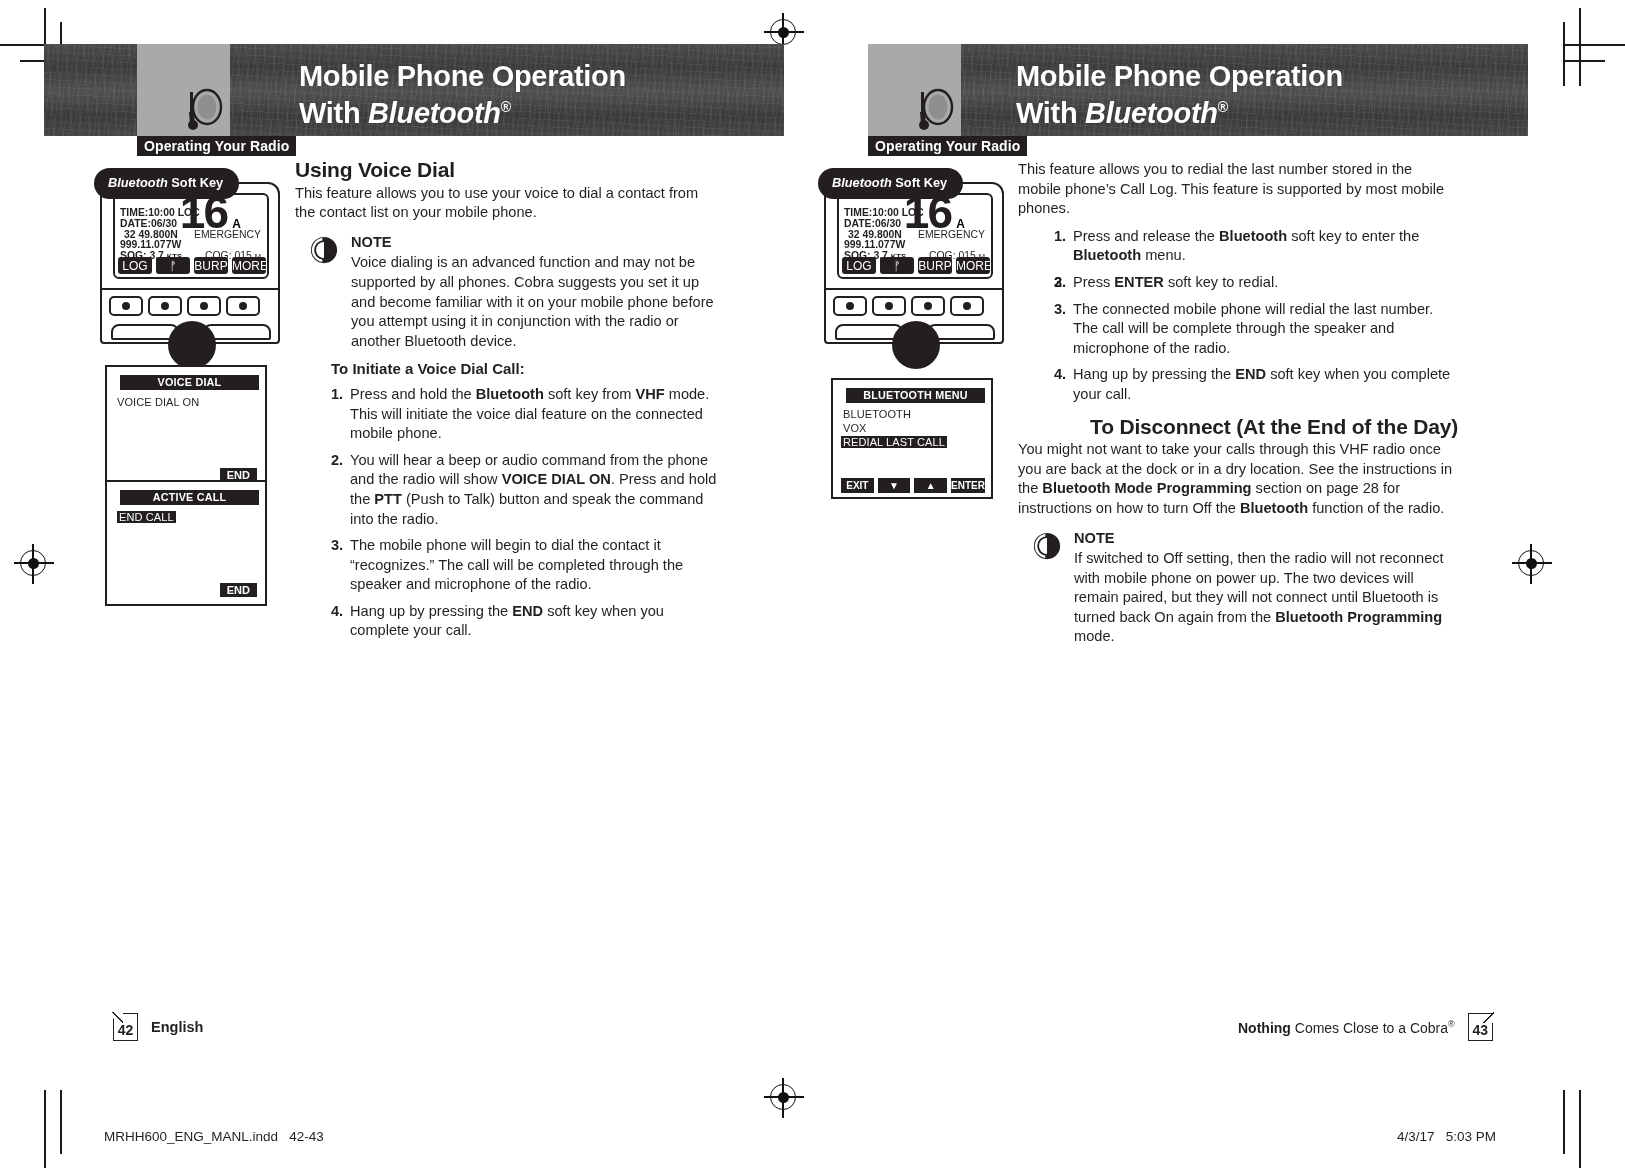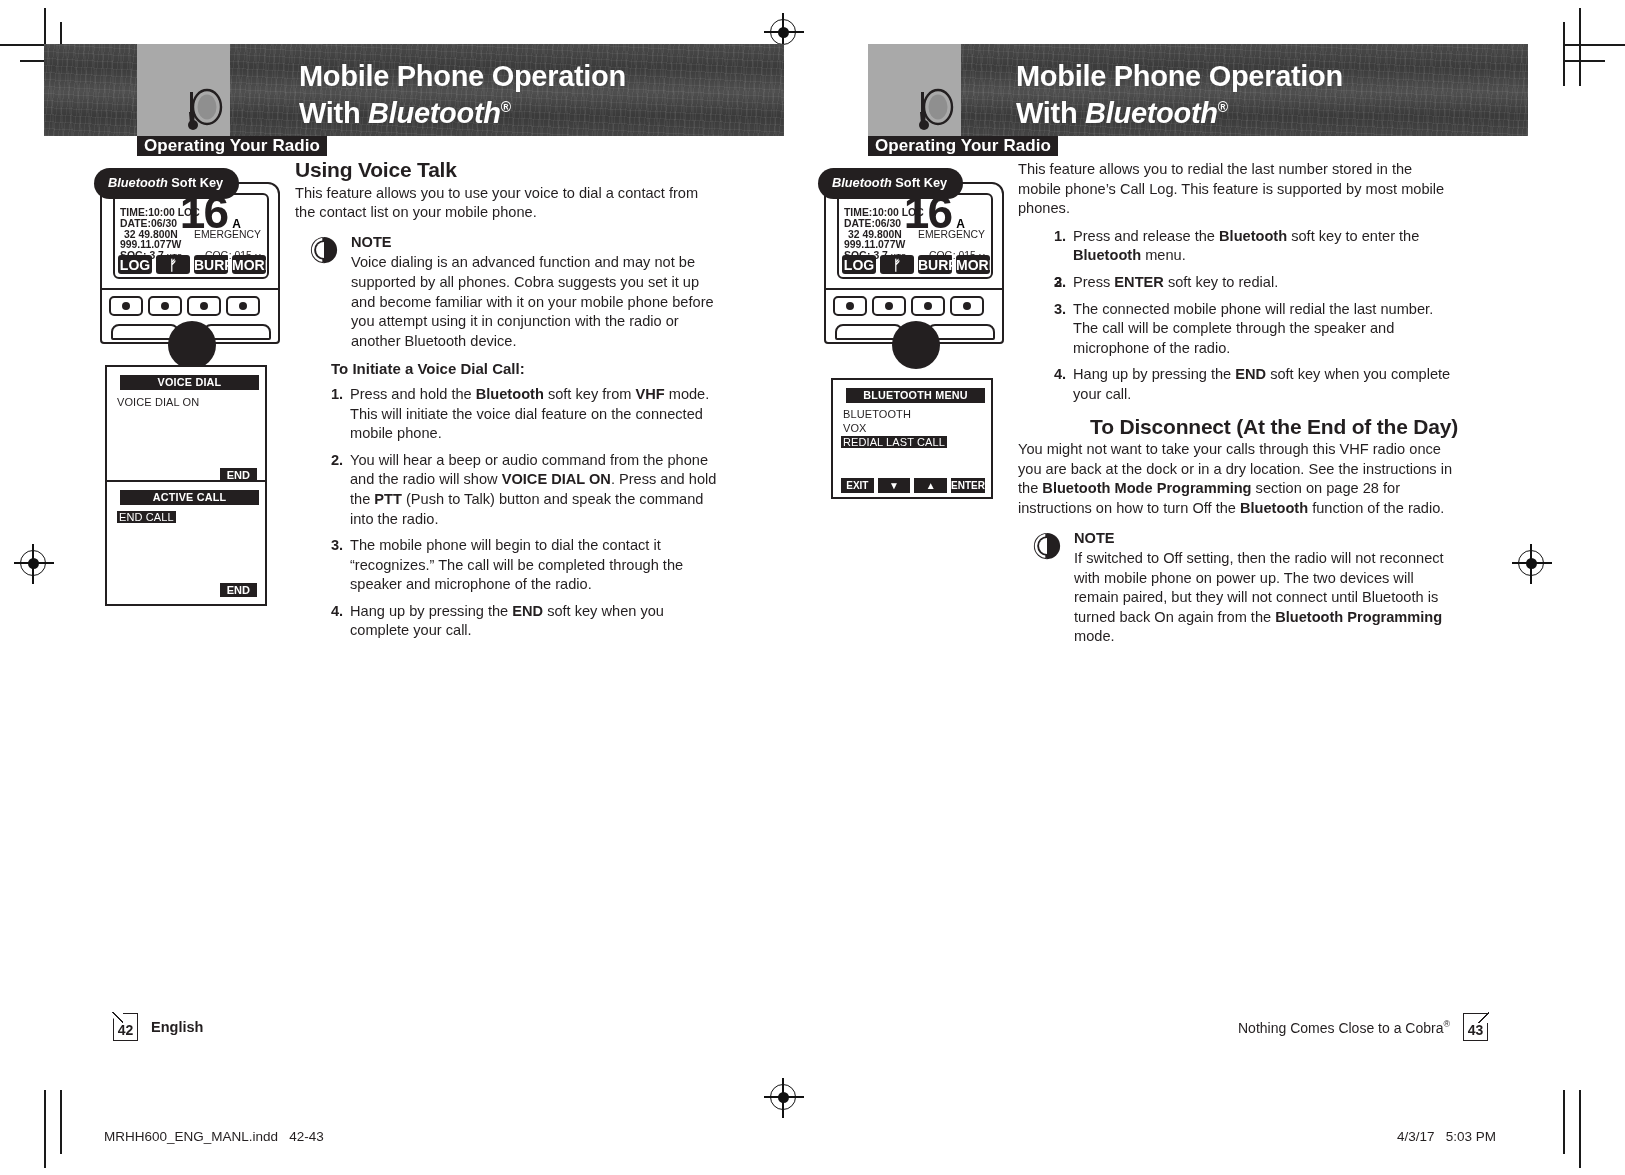--- a/index.html
+++ b/index.html
@@ -42,21 +42,21 @@
 
   .graybox {
     position: absolute; top: 0; width: 93px; height: 92px;
     background: #a9a9a9;
   }
   .graybox-icon {
     position: absolute; right: 6px; bottom: 4px; width: 44px; height: 48px;
   }
   .tabchip {
     position: absolute; height: 20px; background: #231f20;
-    color: #fff; font-size: 17px; font-weight: bold; line-height: 20px;
+    color: #fff; font-size: 14px; font-weight: bold; line-height: 20px;
     padding: 0 7px; white-space: nowrap; letter-spacing: .1px;
   }
   .bandtitle {
     position: absolute; color: #fff; font-weight: bold;
     font-size: 29px; line-height: 31px; letter-spacing: -0.3px;
     text-shadow: 0 0 1px rgba(0,0,0,.35);
   }
   .bandtitle em { font-style: italic; }
   .bandtitle sup { font-size: 14px; vertical-align: super; }
 
@@ -96,21 +96,21 @@
   .lcd-chan {
     position:absolute; right: 40px; top: -6px; font-size: 46px; font-weight: bold;
     color: #231f20; letter-spacing: -2px; line-height: 46px;
   }
   .lcd-chan-a { position:absolute; right: 26px; top: 22px; font-size: 12px; font-weight: bold; }
   .lcd-l { position:absolute; left: 5px; font-size: 10.4px; font-weight: bold; color:#231f20; line-height: 11.6px; white-space: nowrap;}
   .lcd-r { position:absolute; font-size: 10.4px; font-weight: normal; color:#231f20; white-space:nowrap;margin-left:44px; }
   .lcd-small { font-size: 7.6px; }
   .softkeys { position: absolute; left: 3px; bottom: 3px; width: 148px; display:flex; gap: 4px; }
   .sk {
-    background:#231f20; color:#fff; font-size:14px; font-weight:bold;
+    background:#231f20; color:#fff; font-size:12px; font-weight:normal;
     border-radius: 3px; padding: 1.5px 0; text-align:center; min-width: 30px; flex: 1;
   }
   .divider-line { position:absolute; left:0; right:0; top: 104px; height: 2.4px; background:#231f20; }
   .btnrow { position: absolute; left: 7px; top: 112px; display:flex; gap: 5px; }
   .btn-o {
     width: 34px; height: 20px; border: 2.2px solid #231f20; border-radius: 5px;
     display:flex; align-items:center; justify-content:center; background:#fff;
   }
   .btn-o i { width: 8px; height: 8px; border-radius:50%; background:#231f20; display:block; }
   .btn-lower {
@@ -166,21 +166,21 @@
   .pagenum.fl-tl:after {
     content:""; position:absolute; left:-2px; top:-2px; width: 11px; height: 11px;
     background: linear-gradient(45deg, transparent 49%, #231f20 49%, #231f20 58%, #fff 58%);
   }
   .pagenum.fl-tr:after {
     content:""; position:absolute; right:-2px; top:-2px; width: 11px; height: 11px;
     background: linear-gradient(135deg, transparent 49%, #231f20 49%, #231f20 58%, #fff 58%);
   }
   .footlabel { font-size: 14.5px; font-weight: bold; color:#231f20; }
   .tagline { font-size: 14px; color:#231f20; }
-  .tagline b { font-weight:normal; }
+  .tagline b { font-weight:bold; }
   .tagline sup { font-size: 9px; }
 
   .printline { position:absolute; font-size: 13.5px; color:#231f20; }
 </style>
 </head>
 <body>
 
 <div id="page">
 
   <div class="cropline" style="left:44px; top:8px; width:1.5px; height:78px;"></div>
@@ -301,21 +301,21 @@
     <div class="menu-end">END</div>
   </div>
 
   <div class="menuscreen" style="left:105px; top:480px;">
     <div class="menu-title">ACTIVE CALL</div>
     <div class="menu-item hl" style="top:29px;">END CALL</div>
     <div class="menu-end">END</div>
   </div>
 
   <div class="col col-text" style="left:295px; width:425px;">
-    <h2 class="sec">Using Voice Talk</h2>
+    <h2 class="sec">Using Voice Dial</h2>
     <p class="body">This feature allows you to use your voice to dial a contact from the contact list on your mobile phone.</p>
 
     <div class="note">
       <svg class="note-icon" viewBox="0 0 32 32">
         <circle cx="16" cy="16" r="14" fill="#231f20"></circle>
         <path d="M16 3 A13 13 0 0 0 16 29 Z" fill="#fff"></path>
         <rect x="14.2" y="3" width="3.6" height="26" fill="#231f20"></rect>
         <path d="M16 5.5 A10.5 10.5 0 0 0 16 26.5 Z" fill="#231f20"></path>
         <path d="M16 7.5 A8.5 8.5 0 0 0 16 24.5 Z" fill="#fff"></path>
       </svg>

